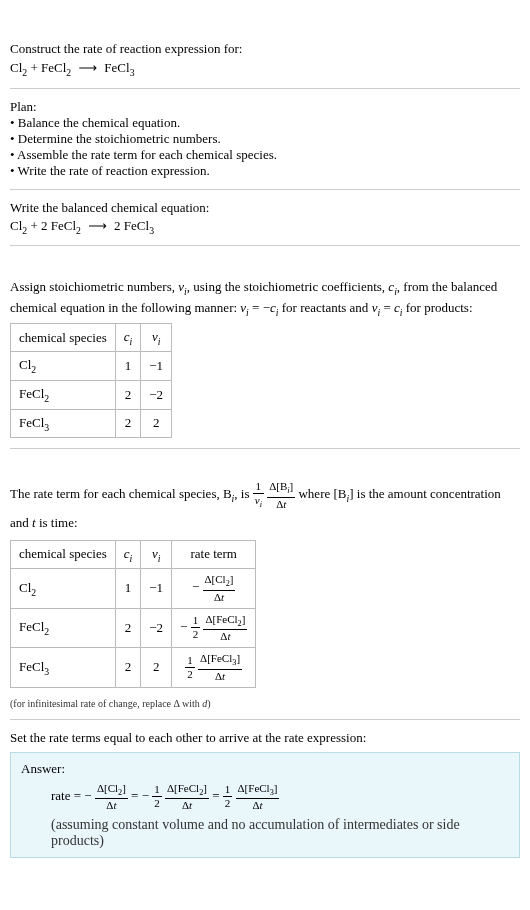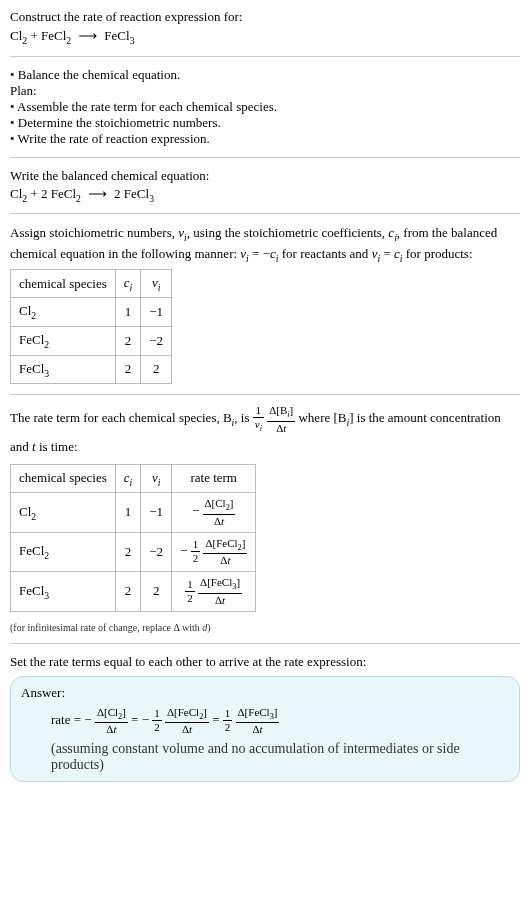--- a/index.html
+++ b/index.html
@@ -18,20 +18,21 @@
     .section {
       margin-bottom: 8px;
     }
     .divider {
       border: none;
       border-top: 1px solid #cccccc;
       margin: 10px 0;
     }
     .prompt-text {
       line-height: 1.4;
+      margin-top: 32px;
     }
     .equation {
       margin-top: 2px;
     }
     .sub {
       font-size: 0.75em;
       vertical-align: sub;
     }
     .italic {
       font-style: italic;
@@ -78,21 +79,21 @@
       line-height: 2;
     }
     .small-note {
       font-size: 10px;
       color: #333;
       margin-top: 10px;
     }
     .answer-box {
       background: #e9f6fa;
       border: 1px solid #b8dce6;
-      border-radius: 13px;
+      border-radius: 0;
       padding: 8px 10px;
       margin-top: 6px;
     }
     .answer-label {
       margin-bottom: 6px;
     }
     .answer-expr {
       padding-left: 30px;
       line-height: 2;
     }
@@ -114,24 +115,24 @@
   <div class="equation">
     <span>Cl</span><span class="sub">2</span><span> + </span><span>FeCl</span><span class="sub">2</span>
     <span class="arrow">⟶</span>
     <span>FeCl</span><span class="sub">3</span>
   </div>
 </div>
 
 <hr class="divider">
 
 <div class="section">
+  <div>Plan:</div>
   <div>• Balance the chemical equation.</div>
-  <div>Plan:</div>
+  <div>• Determine the stoichiometric numbers.</div>
   <div>• Assemble the rate term for each chemical species.</div>
-  <div>• Determine the stoichiometric numbers.</div>
   <div>• Write the rate of reaction expression.</div>
 </div>
 
 <hr class="divider">
 
 <div class="section">
   <div>Write the balanced chemical equation:</div>
   <div class="equation">
     <span>Cl</span><span class="sub">2</span><span> + 2 </span><span>FeCl</span><span class="sub">2</span>
     <span class="arrow">⟶</span><span> 2 </span><span>FeCl</span><span class="sub">3</span>

